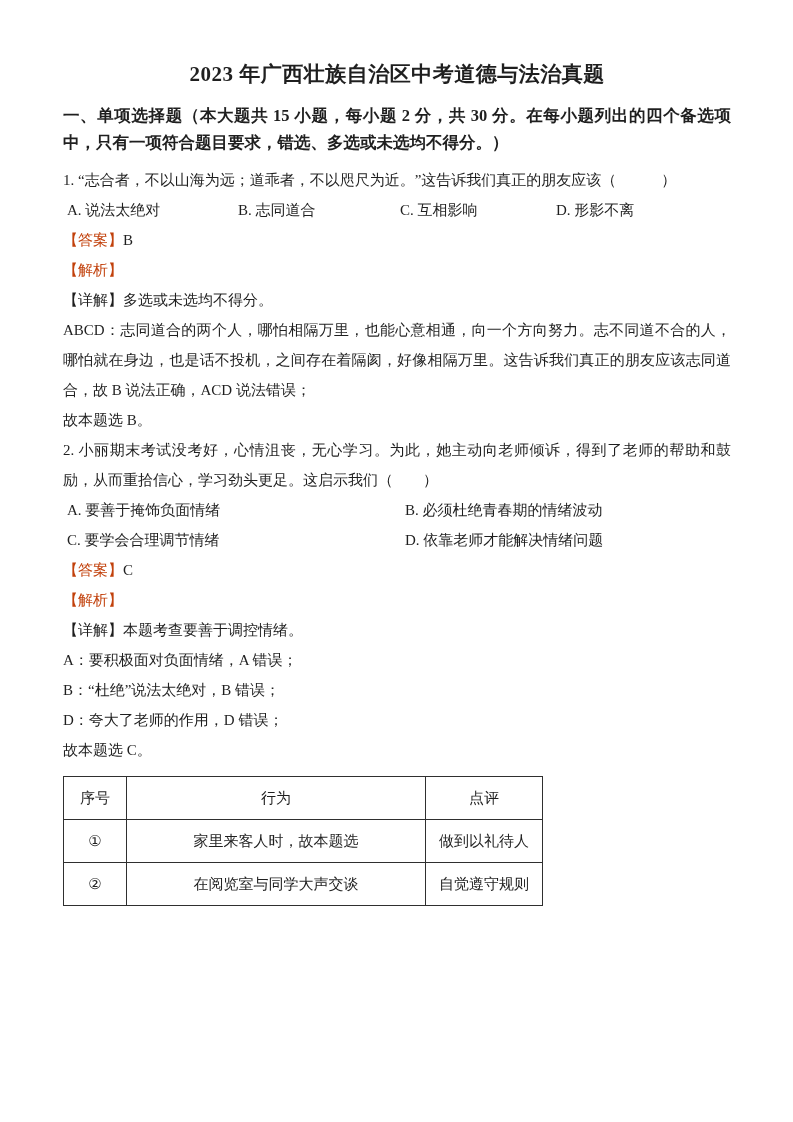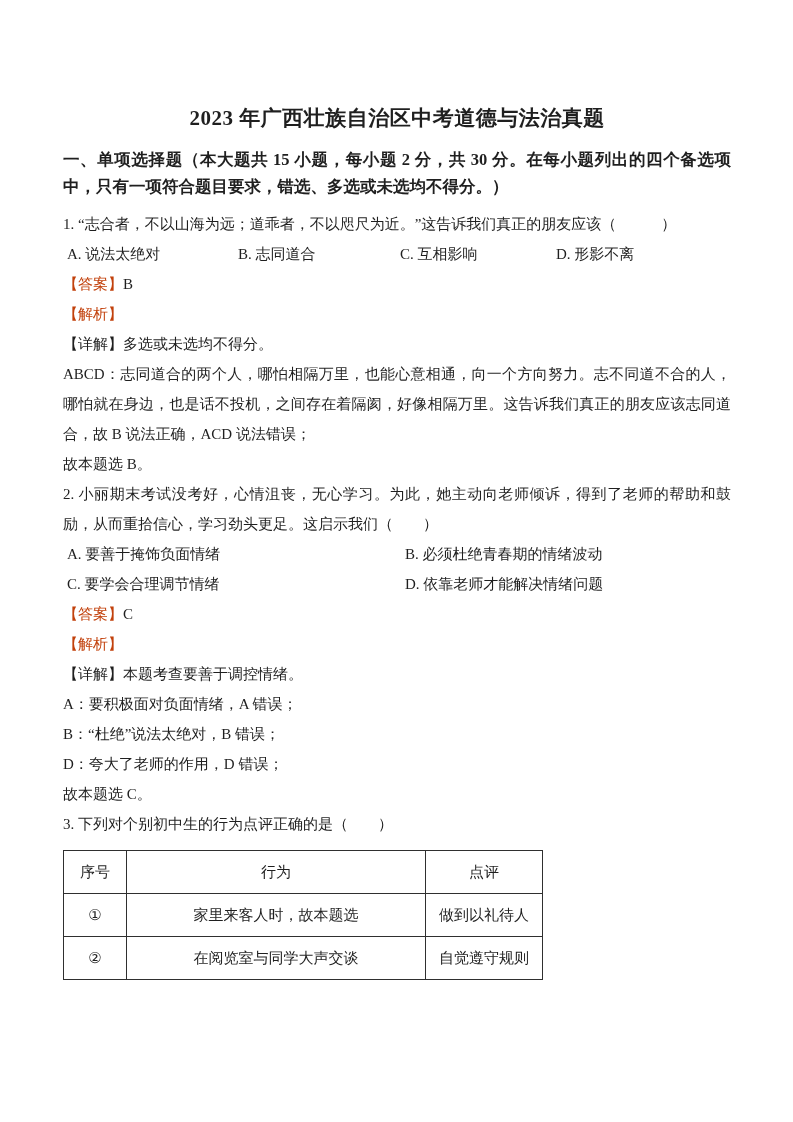--- a/index.html
+++ b/index.html
@@ -5,21 +5,20 @@
   html, body { margin: 0; padding: 0; background: #ffffff; }
   .page {
     position: relative;
     width: 793px;
     height: 954px;
     background: #ffffff;
     overflow: hidden;
     font-family: "Liberation Serif", "DejaVu Serif", serif;
     color: #1f1f1f;
     box-sizing: border-box;
-    margin-top: 44px;
   }
   .content {
     position: absolute;
     left: 63px;
     right: 62px;
     top: 0;
   }
   .doc-title {
     margin: 0;
     padding-top: 56px;
@@ -119,21 +118,20 @@
         <span>D. 依靠老师才能解决情绪问题</span>
       </div>
       <p class="line"><span class="blue">【答案】</span><span>C</span></p>
       <p class="line"><span class="blue">【解析】</span></p>
       <p class="line"><span>【详解】</span><span>本题考查要善于调控情绪。</span></p>
       <p class="line">A：要积极面对负面情绪，A 错误；</p>
       <p class="line">B：“杜绝”说法太绝对，B 错误；</p>
       <p class="line">D：夸大了老师的作用，D 错误；</p>
       <p class="line">故本题选 C。</p>
 
-      <p class="line">3. 下列对个别初中生的行为点评正确的是（　　）</p>
       <table class="q-table">
         <tbody>
           <tr>
             <td class="col-serial">序号</td>
             <td class="col-behavior">行为</td>
             <td class="col-comment">点评</td>
           </tr>
           <tr>
             <td>①</td>
             <td>家里来客人时，故本题选</td>

